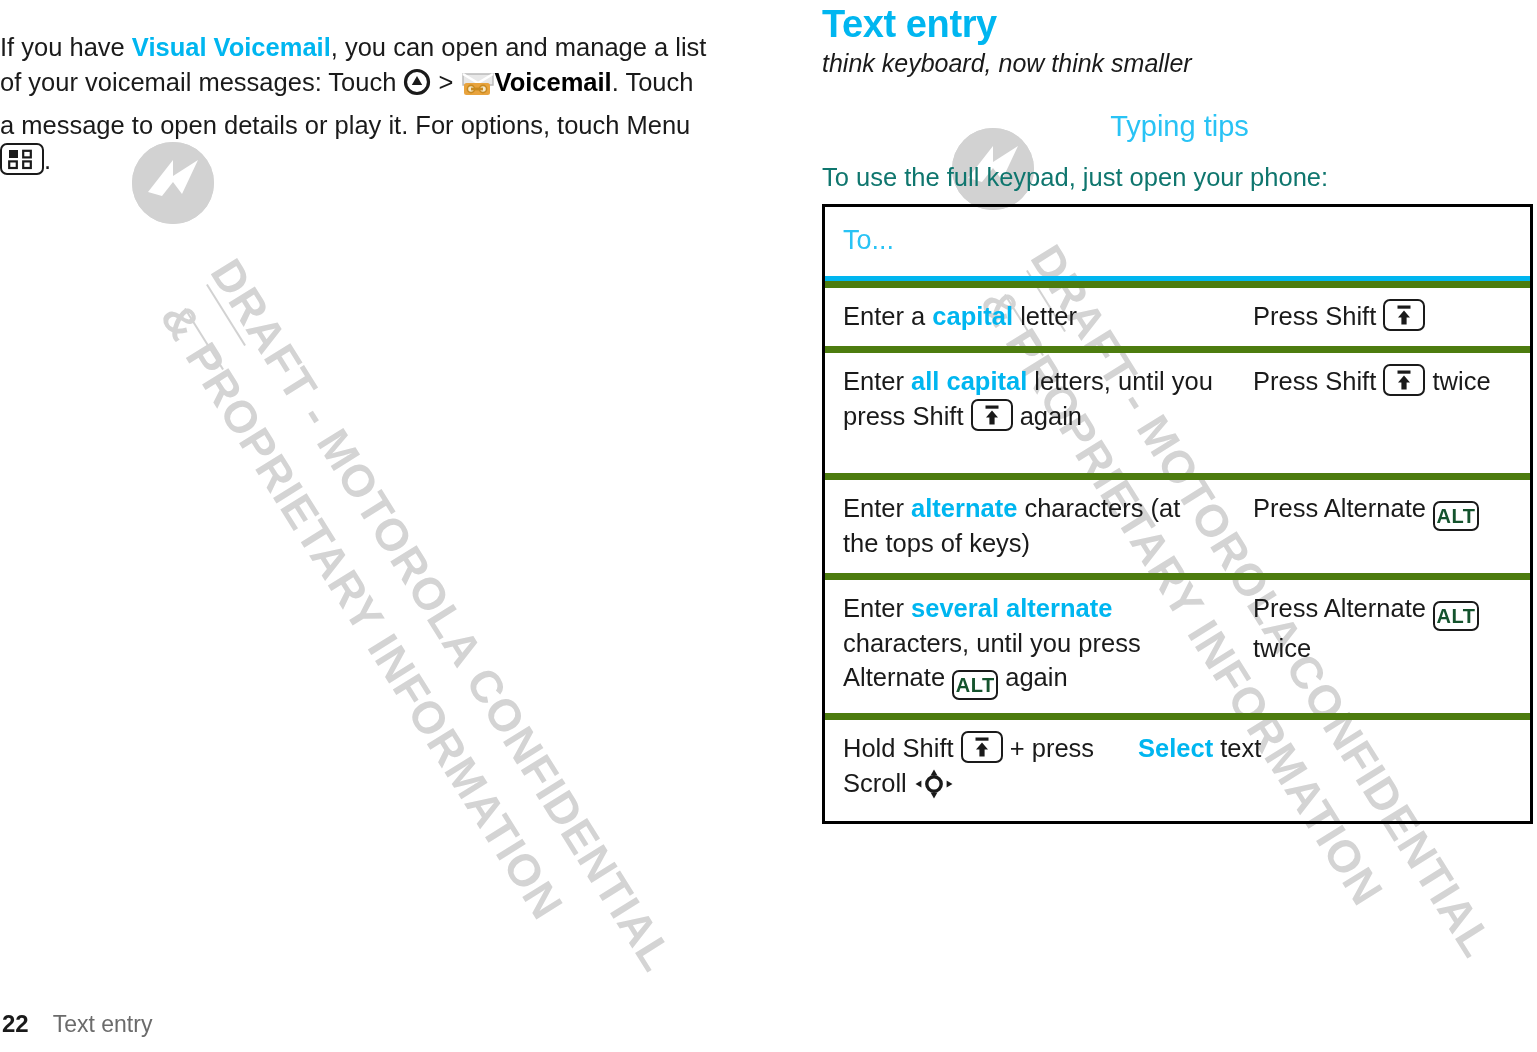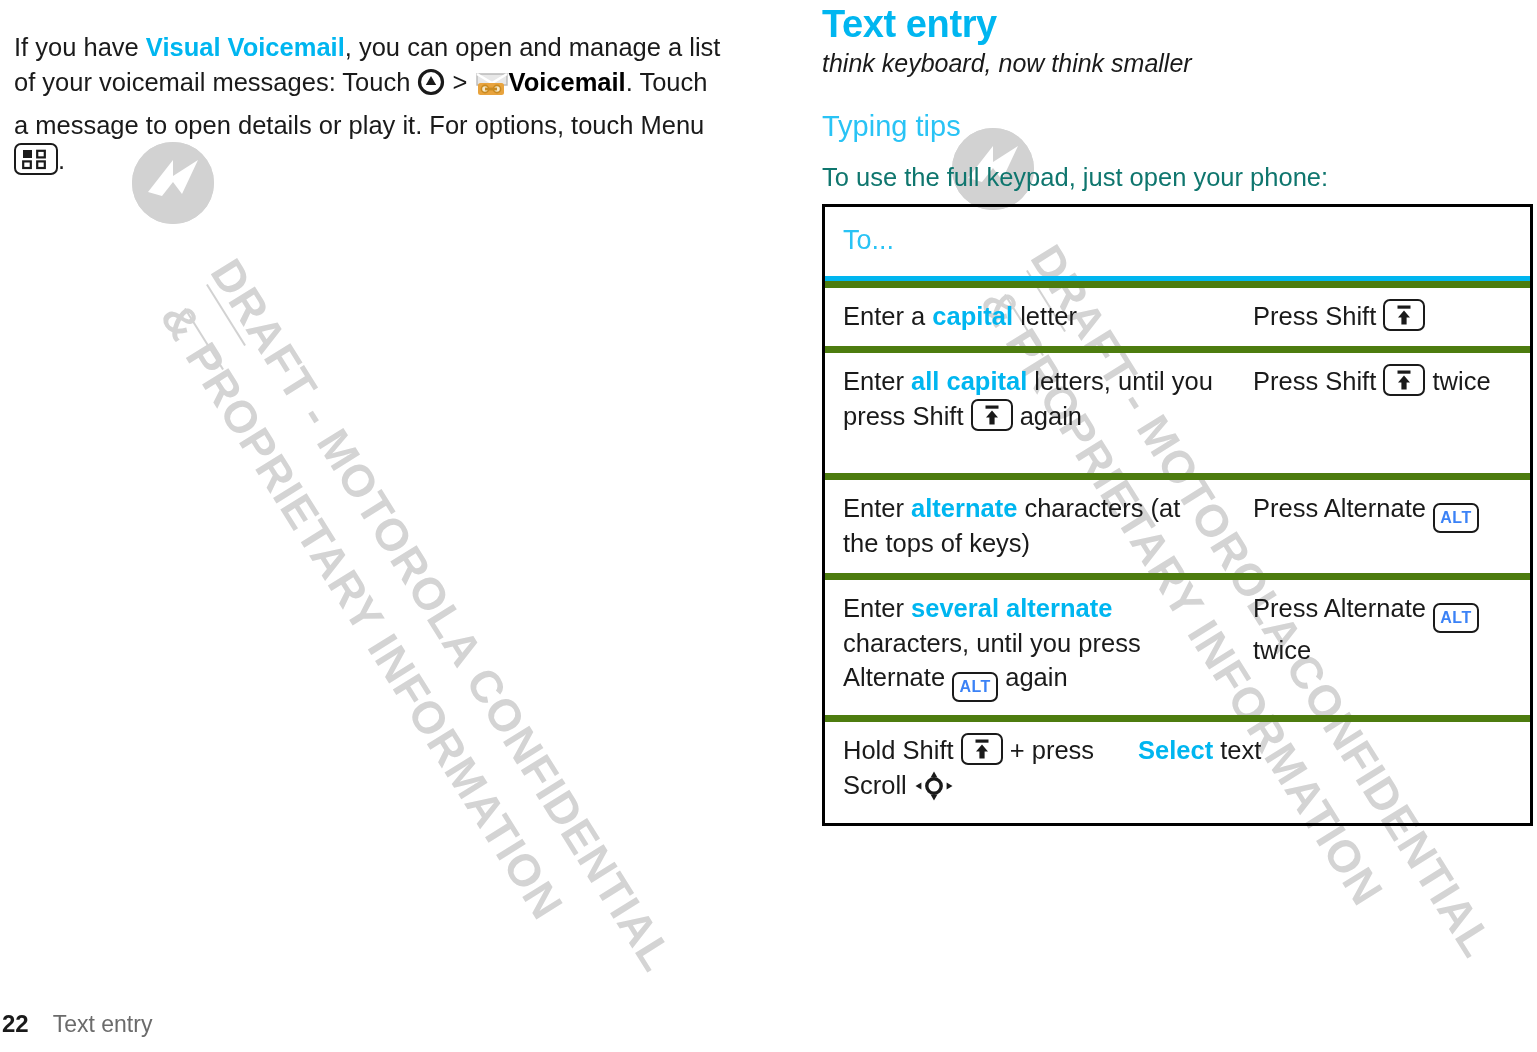--- a/index.html
+++ b/index.html
@@ -51,21 +51,21 @@
     font-size: 45px;
     letter-spacing: 1px;
     white-space: nowrap;
     transform-origin: 0 0;
     transform: rotate(58deg);
   }
 
   
   .col-left {
     position: absolute;
-    left: 14px;
+    left: 0px;
     top: 4px;
     width: 712px;
   }
   .body-para {
     font-size: 25.5px;
     line-height: 35.5px;
     color: #1a1a1a;
     font-family: "Liberation Sans", sans-serif;
   }
   .hl {
@@ -96,20 +96,21 @@
     color: #1a1a1a;
     line-height: 34px;
   }
   .h2 {
     font-size: 29px;
     color: #29c3f5;
     margin: 0;
     padding-top: 28px;
     line-height: 36px;
     font-weight: normal;
+    text-align: center;
   }
   .lead {
     font-size: 25.5px;
     color: #0f766e;
     line-height: 35px;
     margin-top: 16px;
   }
 
   
   .tbl {
@@ -164,26 +165,26 @@
     box-sizing: border-box;
   }
   .key-shift {
     width: 42px;
     height: 32px;
   }
   .key-shift svg { position:absolute; left:0; top:0; }
   .key-lbl {
     width: 46px;
     height: 30px;
-    font-size: 16px;
+    font-size: 20px;
     font-weight: bold;
     line-height: 26px;
     letter-spacing: 0.5px;
     font-family: "Liberation Sans", sans-serif;
-    color: #3b82f6;
+    color: #14532d;
   }
   .key-menu {
     width: 44px;
     height: 32px;
   }
   .key-menu svg { position:absolute; left:0; top:0; }
   .icon-inline {
     display: inline-block;
     vertical-align: -5px;
   }

